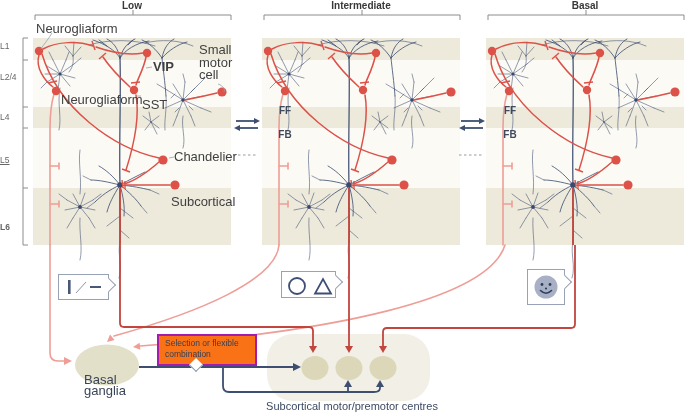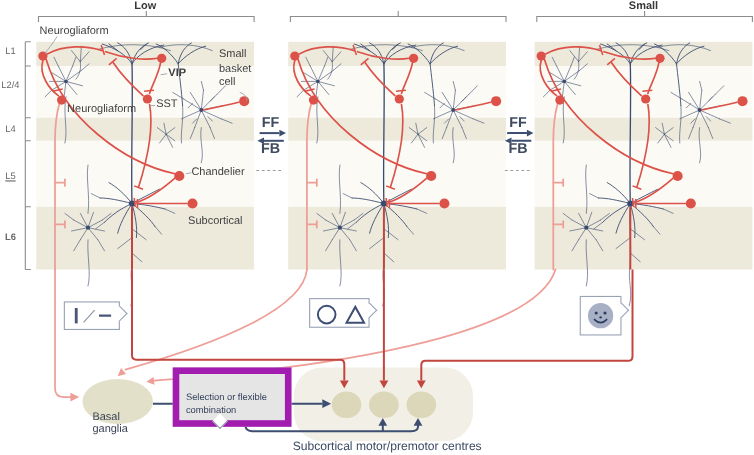--- a/index.html
+++ b/index.html
@@ -1,32 +1,32 @@
 <!DOCTYPE html>
 <html><head>
 <meta charset="utf-8">
 <style>
   html,body{margin:0;padding:0;background:#fff;}
   #fig{position:relative;width:685px;height:414px;background:#ffffff;overflow:hidden;
        font-family:"Liberation Sans",sans-serif;}
   #art{position:absolute;left:0;top:0;z-index:1;}
-  .lbl{position:absolute;z-index:3;color:#3f3f3f;font-size:10px;line-height:10px;white-space:nowrap;}
+  .lbl{position:absolute;z-index:3;color:#3f3f3f;font-size:13px;line-height:10px;white-space:nowrap;}
   .hdr{font-weight:bold;font-size:10px;color:#383838;text-align:center;width:198px;}
-  .layer{font-size:8.5px;color:#666;width:19px;text-align:center;}
+  .layer{font-size:8.5px;color:#666;width:19px;text-align:left;}
   .wrap{white-space:normal;}
-  .ffl{font-size:13px;font-weight:bold;color:#3f4a5f;width:22px;text-align:center;}
+  .ffl{font-size:10px;font-weight:bold;color:#3f4a5f;width:22px;text-align:center;margin-left:39px;}
   .navytxt{color:#323f57;}
   .bubble{position:absolute;z-index:2;background:#fff;border:1.2px solid #98a2b5;
           display:flex;align-items:center;justify-content:center;}
   .tail-r{position:absolute;right:-5.6px;top:5px;width:9px;height:9px;background:#fff;
           border-top:1.2px solid #98a2b5;border-right:1.2px solid #98a2b5;transform:rotate(45deg);}
   .tail-d{position:absolute;left:32px;bottom:-5.6px;width:9px;height:9px;background:#fff;
           border-right:1.2px solid #8d99ad;border-bottom:1.2px solid #8d99ad;transform:rotate(45deg);}
-  .selbox{position:absolute;z-index:2;left:157px;top:334px;width:90px;height:26px;background:#e5e5e5;
-          border:6px solid #a21caf;font-size:8.5px;line-height:10.5px;color:#323f57;padding:16px 0 0 6px;}
+  .selbox{position:absolute;z-index:2;left:157px;top:334px;width:90px;height:26px;background:#f97316;
+          border:2px solid #a21caf;font-size:8.5px;line-height:10.5px;color:#323f57;padding:2px 0 0 6px;}
   
   .n  {stroke:#3a4a6e;stroke-width:.8;fill:none;stroke-linecap:round;}
   .nt {stroke:#3a4a6e;stroke-width:1.2;fill:none;stroke-linecap:round;}
   .nf {stroke:#3a4a6e;stroke-width:.55;fill:none;stroke-linecap:round;}
   .r  {stroke:#dc5148;stroke-width:1.5;fill:none;stroke-linecap:round;}
   .rb {stroke:#dc5148;stroke-width:1.4;fill:none;stroke-linecap:butt;}
   .sal{stroke:#ee9e97;stroke-width:1.6;fill:none;stroke-linecap:round;}
   .dr {stroke:#c2453e;stroke-width:1.8;fill:none;}
   .nav{stroke:#3d4e70;stroke-width:1.8;fill:none;}
   .gry{stroke:#8c8c8c;stroke-width:1;fill:none;}
@@ -181,33 +181,34 @@
 
     <path class="dr" d="M120,245 L120,323 Q120,327 124,327 L309,327 Q313,327 313,331 L313,346"></path>
     <polygon points="309,346 317,346 313,353" fill="#c2453e"></polygon>
     <path class="dr" d="M349,245 L349,346"></path>
       <polygon points="345,346 353,346 349,353" fill="#c2453e"></polygon>
     <path class="dr" d="M575,245 L575,324 Q575,328 571,328 L387,328 Q383,328 383,332 L383,346"></path>
     <polygon points="379,346 387,346 383,353" fill="#c2453e"></polygon>
   </svg>
 
   <div class="lbl hdr" style="left:33px;top:1px;">Low</div>
-  <div class="lbl hdr" style="left:486px;top:1px;">Small</div>
+  <div class="lbl hdr" style="left:262px;top:1px;">Intermediate</div>
+  <div class="lbl hdr" style="left:486px;top:1px;">Basal</div>
 
   <div class="lbl layer" style="left:0;top:41px;">L1</div>
   <div class="lbl layer" style="left:0;top:72px;">L2/4</div>
   <div class="lbl layer" style="left:0;top:112px;">L4</div>
   <div class="lbl layer" style="left:0;top:155px;text-decoration:underline;">L5</div>
-  <div class="lbl layer" style="left:0;top:210px;font-weight:bold;">L6</div>
+  <div class="lbl layer" style="left:0;top:222px;font-weight:bold;">L6</div>
 
   <div class="lbl" style="left:36px;top:24px;">Neurogliaform</div>
   <div class="lbl" style="left:61px;top:95px;">Neurogliaform</div>
   <div class="lbl" style="left:153px;top:62px;font-weight:bold;">VIP</div>
-  <div class="lbl" style="left:142px;top:90px;">SST</div>
-  <div class="lbl wrap" style="left:199px;top:44px;width:36px;line-height:12.5px;">Small basket cell</div>
+  <div class="lbl" style="left:142px;top:100px;">SST</div>
+  <div class="lbl wrap" style="left:199px;top:44px;width:36px;line-height:12.5px;">Small motor cell</div>
   <div class="lbl" style="left:174px;top:152px;">Chandelier</div>
   <div class="lbl" style="left:171px;top:197px;">Subcortical</div>
 
   <div class="lbl ffl" style="left:235px;top:106px;">FF</div>
   <div class="lbl ffl" style="left:235px;top:130px;">FB</div>
   <div class="lbl ffl" style="left:460px;top:106px;">FF</div>
   <div class="lbl ffl" style="left:460px;top:130px;">FB</div>
 
   <div class="bubble" style="left:58px;top:274px;width:49px;height:24px;">
     <svg width="42" height="18" viewBox="0 0 42 18">

